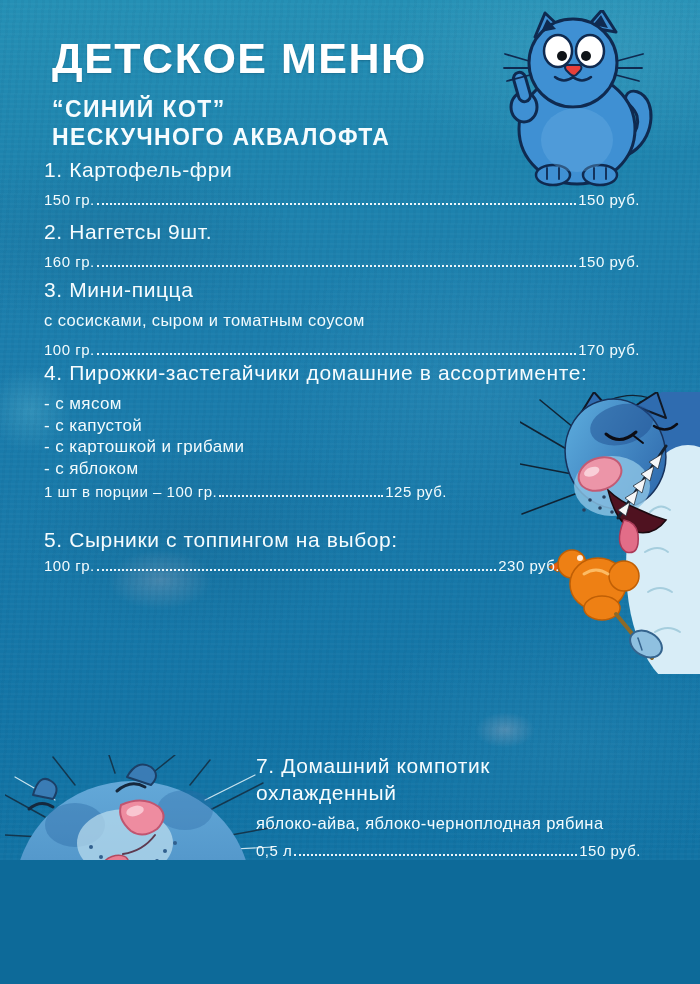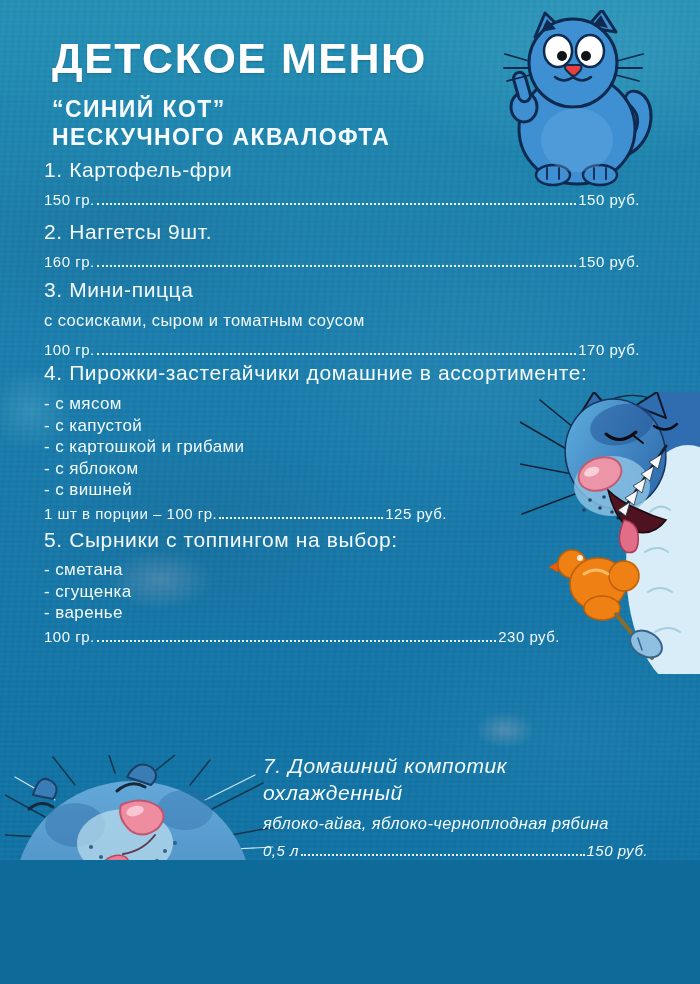--- a/index.html
+++ b/index.html
@@ -264,45 +264,39 @@
     </div>
   </section>
 
   <section class="item" style="top:360px;">
     <h2>4. Пирожки-застегайчики домашние в ассортименте:</h2>
     <div class="options">
       <div>- с мясом</div>
       <div>- с капустой</div>
       <div>- с картошкой и грибами</div>
       <div>- с яблоком</div>
-      <div>- с вишней</div>
     </div>
     <div class="price-row tight" style="width:403px;">
       <span>1 шт в порции  – 100 гр.</span>
       <span class="dots"></span>
       <span>125 руб.</span>
     </div>
   </section>
 
   <section class="item" style="top:527px;">
     <h2>5. Сырники с топпингом на выбор:</h2>
-    <div class="options" style="margin-top:6px;">
-      <div>- сметана</div>
-      <div>- сгущенка</div>
-      <div>- варенье</div>
-    </div>
     <div class="price-row tight" style="width:516px;">
       <span>100 гр.</span>
       <span class="dots"></span>
       <span>230 руб.</span>
     </div>
   </section>
 
 
-  <section class="item" style="top:752px;left:263px;width:385px;font-style:italic;">
+  <section class="item" style="top:752px;left:256px;width:385px;">
     <h2 style="max-width:310px;line-height:27px;">7. Домашний компотик охлажденный</h2>
     <div class="desc">яблоко-айва, яблоко-черноплодная рябина</div>
     <div class="price-row" style="margin-top:6px;">
       <span>0,5 л</span>
       <span class="dots"></span>
       <span>150 руб.</span>
     </div>
   </section>
 </div>
 

